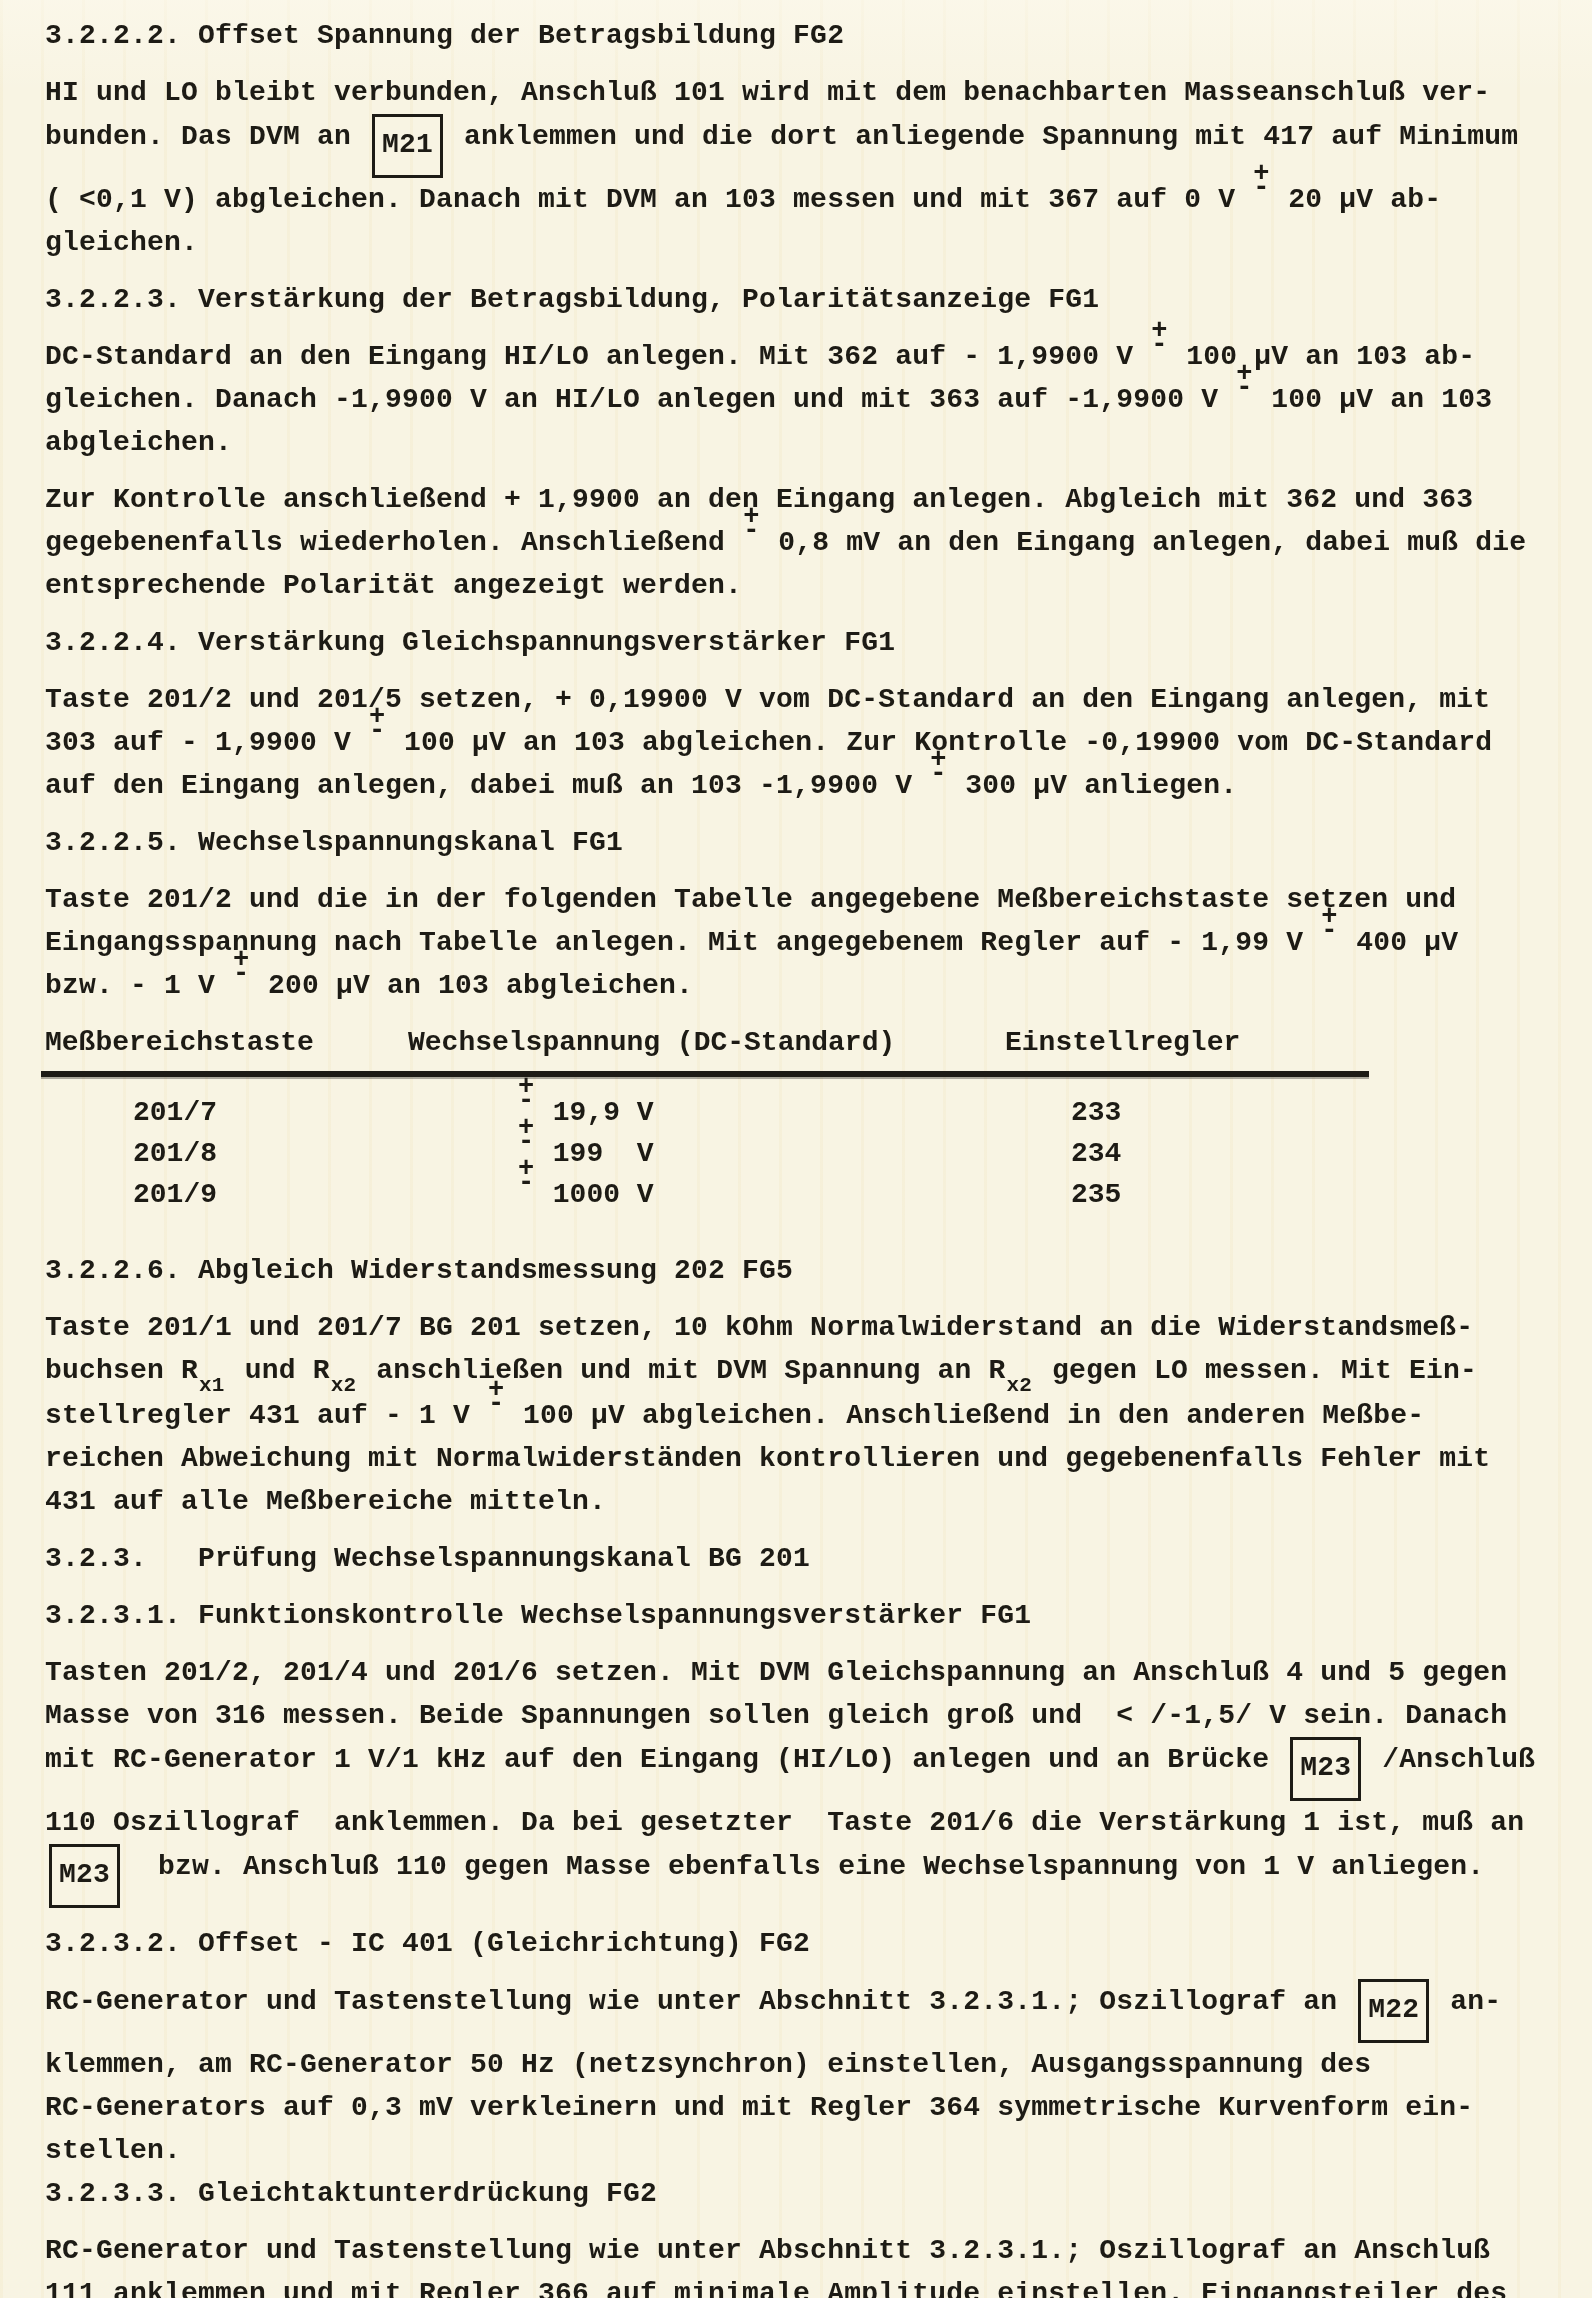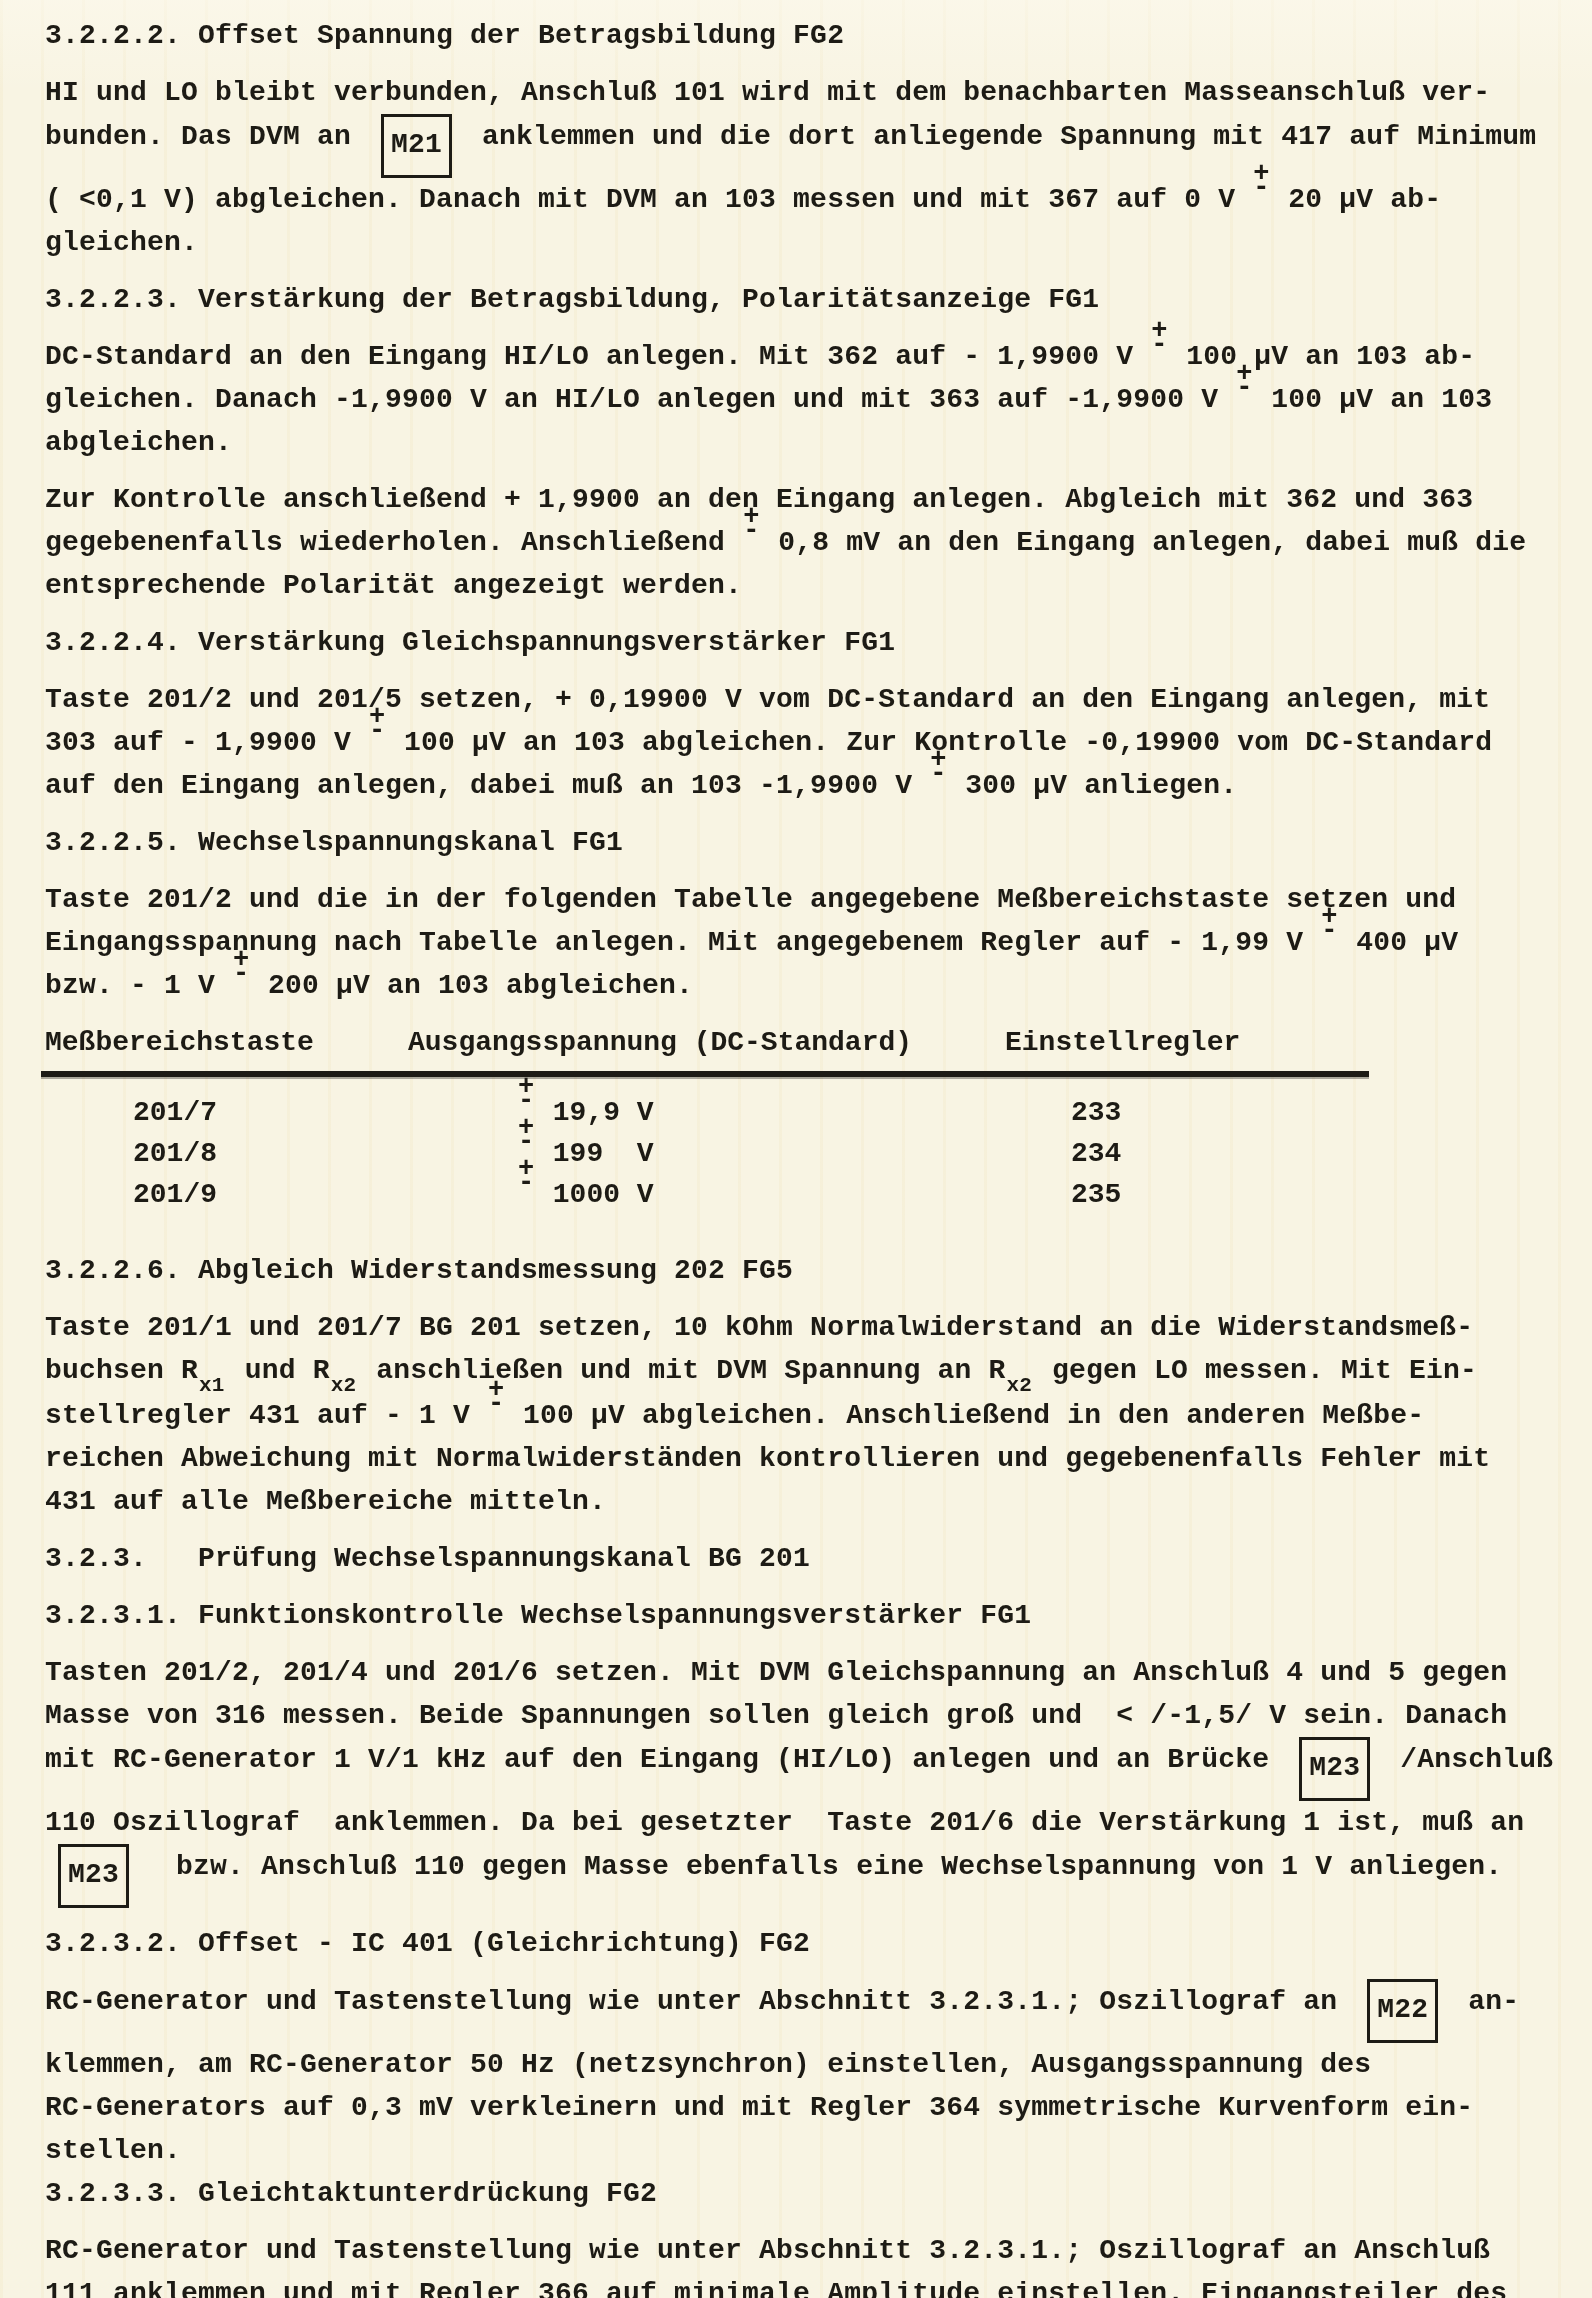--- a/index.html
+++ b/index.html
@@ -30,21 +30,21 @@
     line-height:43px;
     white-space:pre;
     letter-spacing:0.2px;
   }
   .hd .line{letter-spacing:0.2px;}
   
   .boxed{
     display:inline-block;
     border:3px solid var(--ink);
     padding:10px 7px;
-    margin:0 13px;
+    margin:0 4px;
     height:38px;
     line-height:36px;
     vertical-align:-8px;
   }
   
   .pm{
     position:relative;
     display:inline-block;
     width:19px;
     height:22px;
@@ -115,21 +115,21 @@
       <div class="line">3.2.2.5. Wechselspannungskanal FG1</div>
     </div>
     <div class="blk pg">
       <div class="line">Taste 201/2 und die in der folgenden Tabelle angegebene Meßbereichstaste setzen und</div>
       <div class="line">Eingangsspannung nach Tabelle anlegen. Mit angegebenem Regler auf - 1,99 V <span class="pm"><span class="pt">+</span><span class="pb">-</span></span> 400 µV</div>
       <div class="line">bzw. - 1 V <span class="pm"><span class="pt">+</span><span class="pb">-</span></span> 200 µV an 103 abgleichen.</div>
     </div>
     <div class="blk tbl">
       <div class="tbl-head">
         <div class="hc">Meßbereichstaste</div>
-        <div class="hc">Ausgangsspannung (DC-Standard)</div>
+        <div class="hc">Wechselspannung (DC-Standard)</div>
         <div class="hc">Einstellregler</div>
       </div>
       <div class="tbl-rule"></div>
       <div class="tbl-row">
         <div class="c1">201/7</div>
         <div class="c2"><span class="pm"><span class="pt">+</span><span class="pb">-</span></span> 19,9 V</div>
         <div class="c3">233</div>
       </div>
       <div class="tbl-row">
         <div class="c1">201/8</div>

